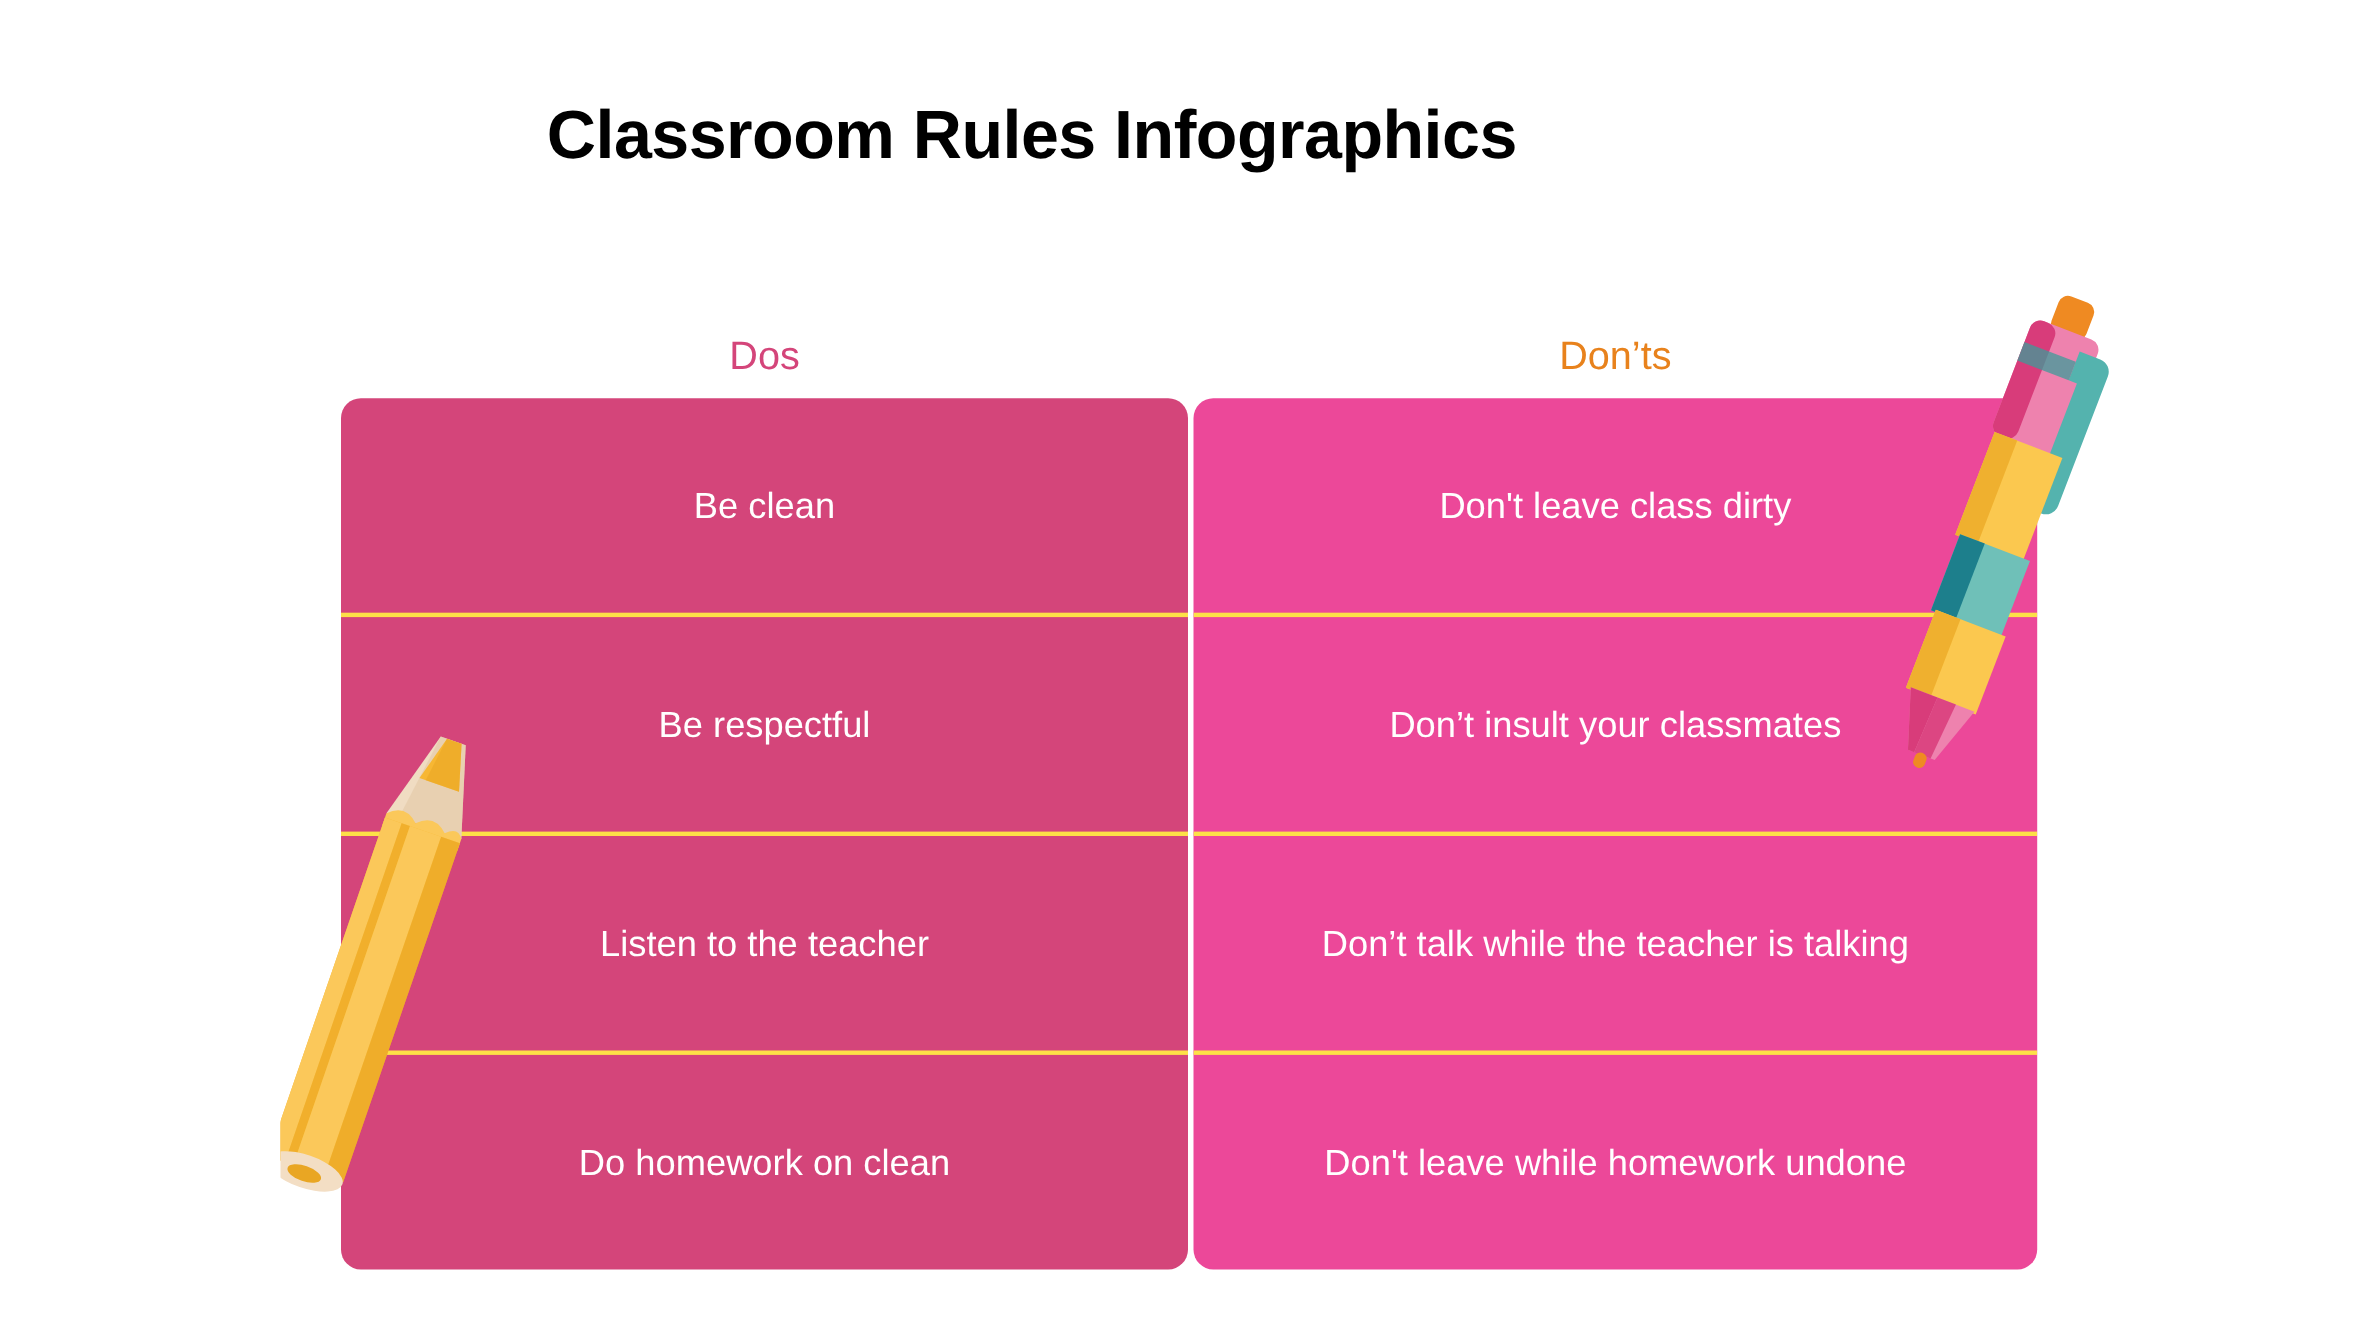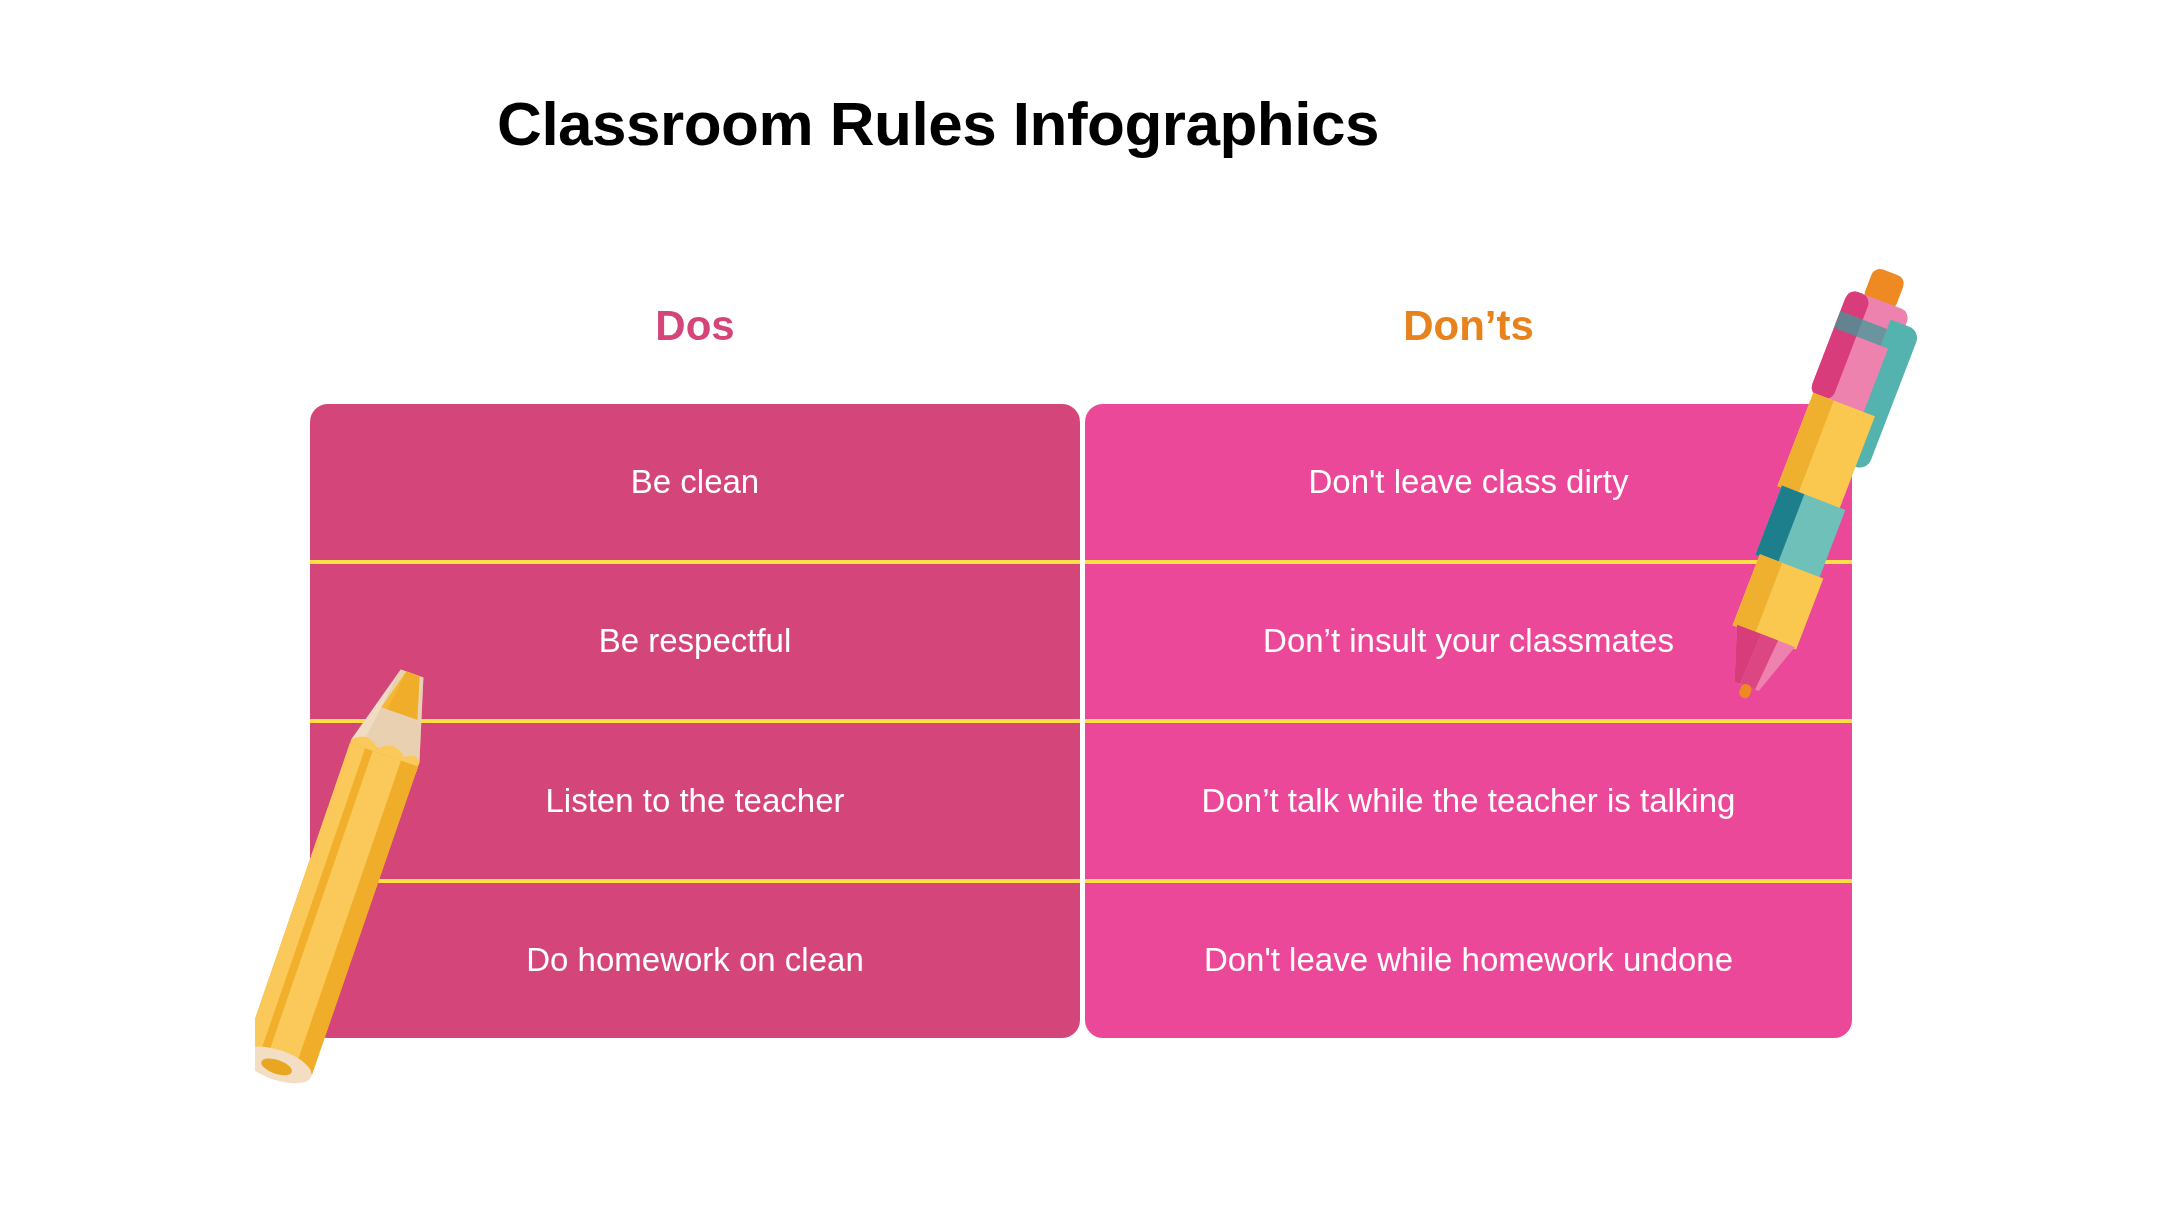--- a/index.html
+++ b/index.html
@@ -35,41 +35,41 @@
     font-weight: bold;
     color: #000000;
     letter-spacing: -0.5px;
     white-space: nowrap;
   }
 
   
   .col-header {
     position: absolute;
     top: 302px;
-    font-size: 42px;
-    font-weight: bold;
+    font-size: 36px;
+    font-weight: normal;
     text-align: center;
     white-space: nowrap;
   }
   .col-header.dos {
     left: 310px;
     width: 770px;
     color: #D4457A;
   }
   .col-header.donts {
     left: 1085px;
     width: 767px;
     color: #E8821C;
   }
 
   
   .table {
     position: absolute;
-    top: 404px;
-    height: 634px;
+    top: 362px;
+    height: 792px;
     border-radius: 18px;
     overflow: hidden;
     display: flex;
     flex-direction: column;
   }
   .table.dos-table {
     left: 310px;
     width: 770px;
     background: #D4457A;
   }

